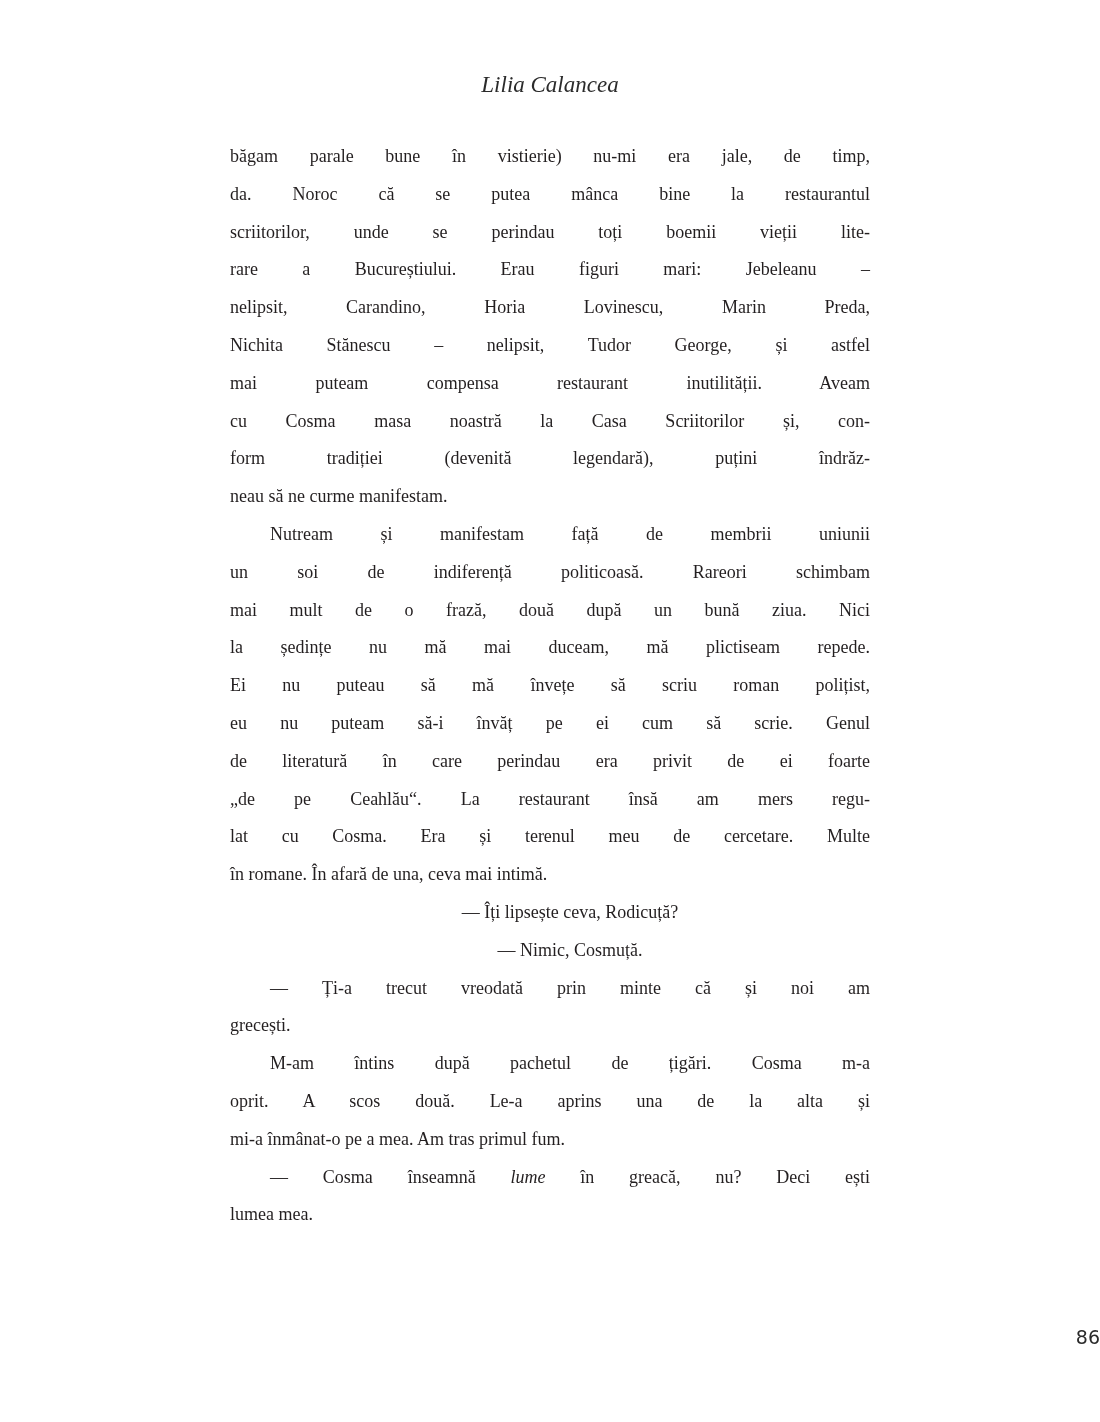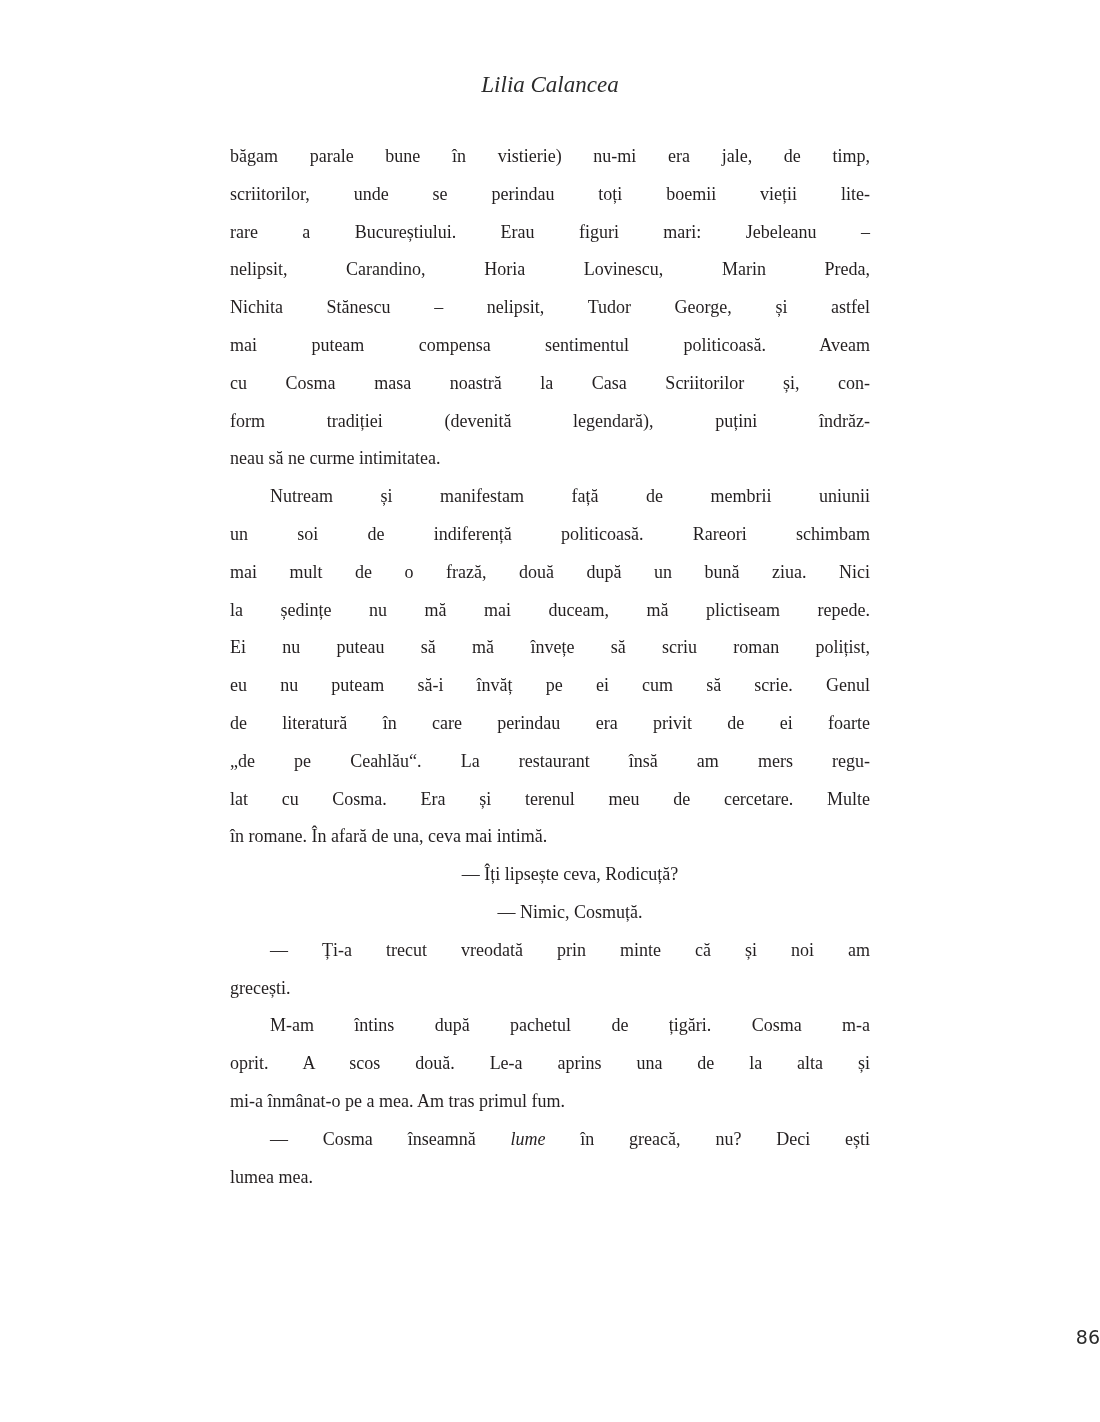--- a/index.html
+++ b/index.html
@@ -23,28 +23,29 @@
   </style>
 </head>
 <body>
 
 <div class="page">
   <div class="running-head">Lilia Calancea</div>
 
   <div class="body-text">
 
     <span class="line justify">băgam parale bune în vistierie) nu-mi era jale, de timp,</span>
+    <span class="line justify">da. Noroc că se putea mânca bine la restaurantul</span>
     <span class="line justify">scriitorilor, unde se perindau toți boemii vieții lite-</span>
     <span class="line justify">rare a Bucureștiului. Erau figuri mari: Jebeleanu –</span>
     <span class="line justify">nelipsit, Carandino, Horia Lovinescu, Marin Preda,</span>
     <span class="line justify">Nichita Stănescu – nelipsit, Tudor George, și astfel</span>
-    <span class="line justify">mai puteam compensa sentimentul politicoasă. Aveam</span>
+    <span class="line justify">mai puteam compensa restaurant inutilității. Aveam</span>
     <span class="line justify">cu Cosma masa noastră la Casa Scriitorilor și, con-</span>
     <span class="line justify">form tradiției (devenită legendară), puțini îndrăz-</span>
-    <span class="line">neau să ne curme intimitatea.</span>
+    <span class="line">neau să ne curme manifestam.</span>
 
     <span class="line justify indent">Nutream și manifestam față de membrii uniunii</span>
     <span class="line justify">un soi de indiferență politicoasă. Rareori schimbam</span>
     <span class="line justify">mai mult de o frază, două după un bună ziua. Nici</span>
     <span class="line justify">la ședințe nu mă mai duceam, mă plictiseam repede.</span>
     <span class="line justify">Ei nu puteau să mă învețe să scriu roman polițist,</span>
     <span class="line justify">eu nu puteam să-i învăț pe ei cum să scrie. Genul</span>
     <span class="line justify">de literatură în care perindau era privit de ei foarte</span>
     <span class="line justify">„de pe Ceahlău“. La restaurant însă am mers regu-</span>
     <span class="line justify">lat cu Cosma. Era și terenul meu de cercetare. Multe</span>

